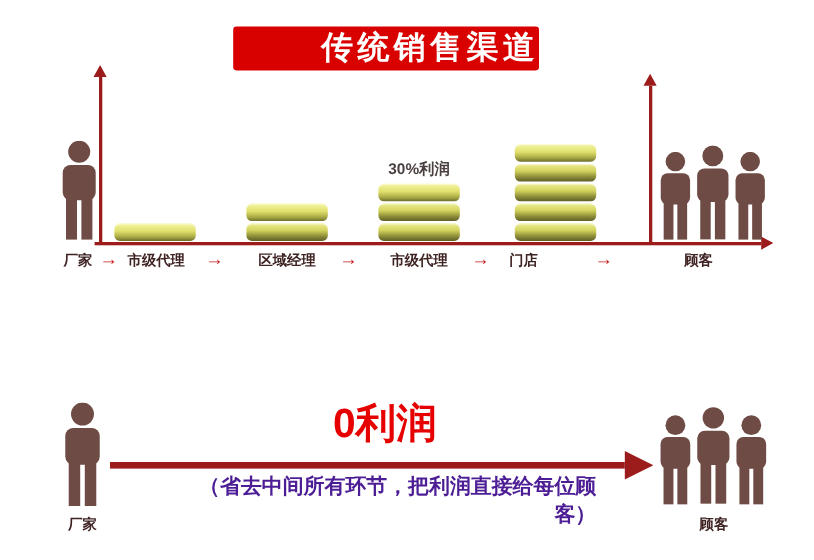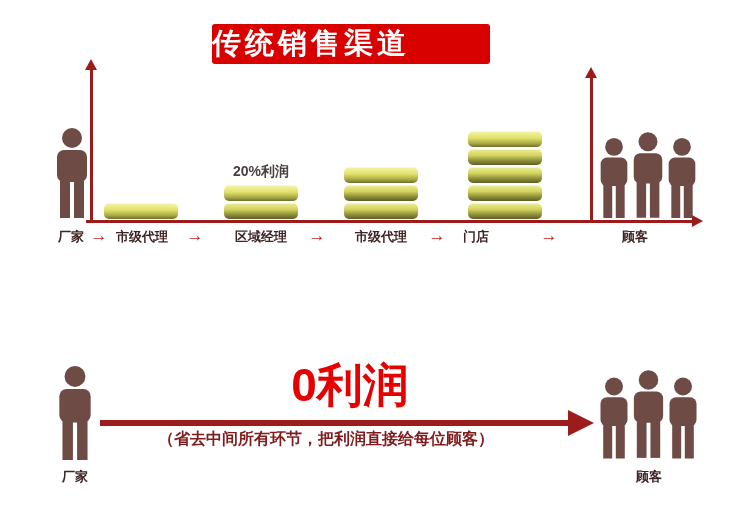--- a/index.html
+++ b/index.html
@@ -3,21 +3,21 @@
 <meta charset="utf-8">
 <style>
   * { margin:0; padding:0; box-sizing:border-box; }
   html,body { background:#fff; }
   .canvas {
     position:relative; width:740px; height:509px; background:#ffffff;
     font-family:"Liberation Sans","DejaVu Sans",sans-serif; overflow:hidden;
   }
   .banner {
     position:absolute; left:212px; width:278px; height:40px;
-    background:#d90000; color:#ffffff; display:flex; align-items:center; justify-content:flex-start;
+    background:#d90000; color:#ffffff; display:flex; align-items:center; justify-content:flex-end;
     font-size:29px; font-weight:bold; letter-spacing:4px; border-radius:3px;
   }
   #banner-top { top:24px; }
   #banner-bottom { top:293px; }
 
   .axis { position:absolute; background:#9c1c1c; }
   .tri { position:absolute; width:0; height:0; }
   .tri.up    { border-left:6px solid transparent; border-right:6px solid transparent; border-bottom:11px solid #9c1c1c; }
   .tri.right { border-top:6px solid transparent; border-bottom:6px solid transparent; border-left:11px solid #9c1c1c; }
 
@@ -46,25 +46,25 @@
     background:linear-gradient(180deg,#f6f6a8 0%,#e0e06c 45%,#a8a844 78%,#6e6e2c 100%);
   }
 
   .big-arrow-shaft { position:absolute; left:100px; top:420px; width:468px; height:6px; background:#9c1c1c; }
   .big-arrow-head  { position:absolute; left:568px; top:410px; width:0; height:0;
                      border-top:13px solid transparent; border-bottom:13px solid transparent;
                      border-left:26px solid #9c1c1c; }
 
   .headline {
     position:absolute; left:230px; top:360px; width:240px; text-align:center;
-    color:#e60000; font-size:46px; font-weight:bold; line-height:50px;
+    color:#e60000; font-size:37px; font-weight:bold; line-height:50px;
   }
   .subtitle {
-    position:absolute; left:158px; top:429px; width:384px; text-align:left;
-    color:#7f1d1d; font-size:16px; font-weight:bold;
+    position:absolute; left:158px; top:429px; width:384px; text-align:right;
+    color:#4c1d95; font-size:19px; font-weight:bold;
   }
   .bottom-label {
     position:absolute; top:468px; font-weight:bold; color:#3f2323;
     font-size:13px; text-align:center;
   }
 </style>
 </head>
 <body>
 
 <div class="canvas">
@@ -108,21 +108,21 @@
       <div class="coin"></div>
     </div>
   <div class="stack" style="left:468px">
       <div class="coin"></div>
       <div class="coin"></div>
       <div class="coin"></div>
       <div class="coin"></div>
       <div class="coin"></div>
     </div>
 
-  <div class="profit" style="left:206px;top:163px">20%利润</div>
+  <div class="profit" style="left:326px;top:145px">30%利润</div>
 
   <div class="crowd" style="left:596px;top:132px;height:86px">
     <svg class="person" style="width:36px;height:80px;margin-right:-3px" viewBox="0 0 40 90">
         <use href="#person-shape"></use>
       </svg>
     <svg class="person" style="width:38px;height:86px" viewBox="0 0 40 90">
         <use href="#person-shape"></use>
       </svg>
     <svg class="person" style="width:36px;height:80px;margin-left:-3px" viewBox="0 0 40 90">
         <use href="#person-shape"></use>

